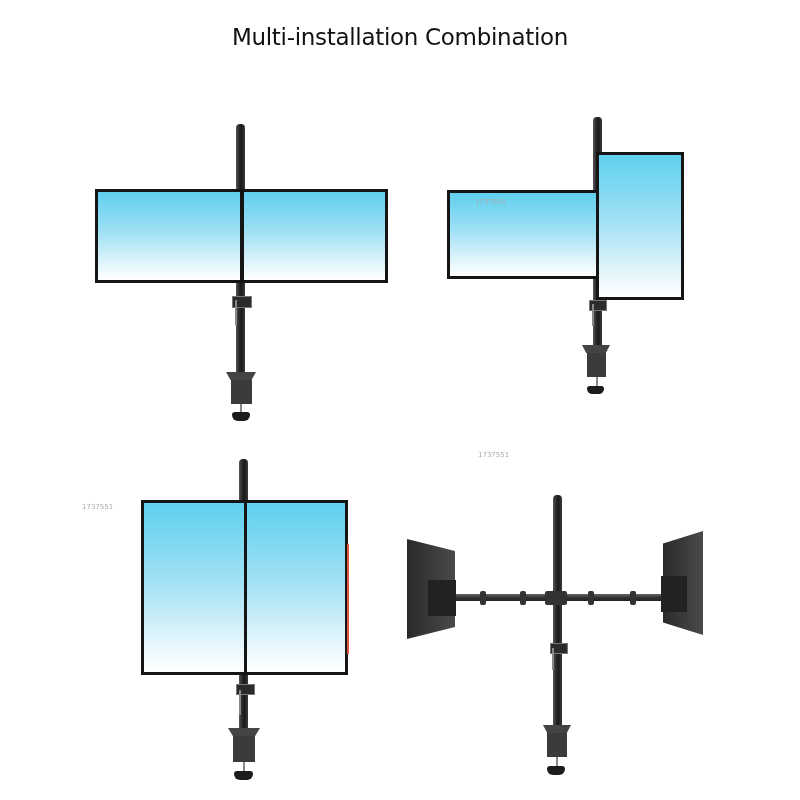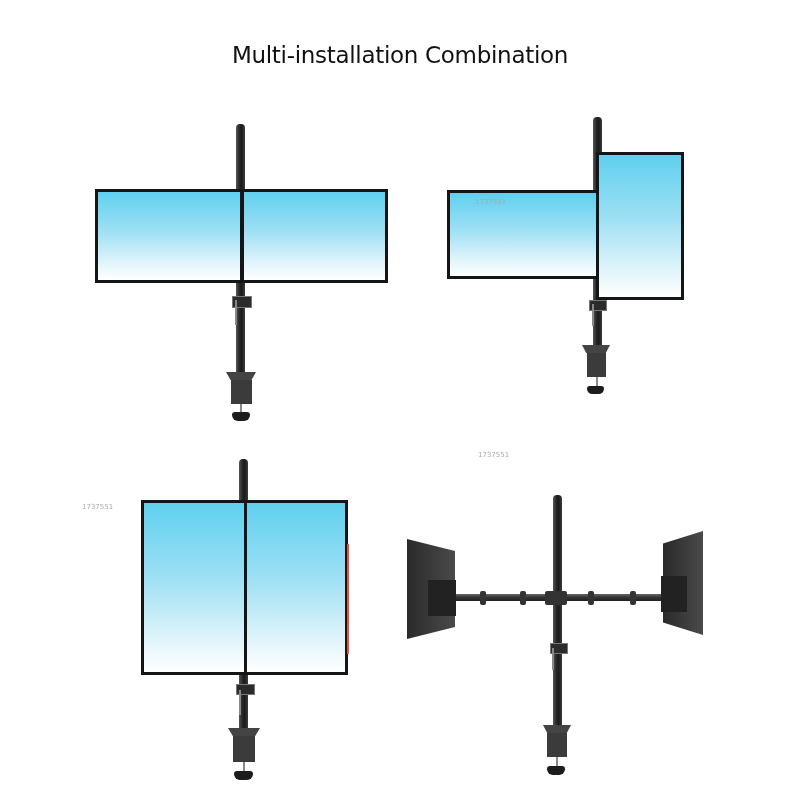--- a/index.html
+++ b/index.html
@@ -1,17 +1,17 @@
 <!DOCTYPE html>
 <html><head>
 <meta charset="utf-8">
 <style>
   html, body { margin: 0; padding: 0; background: #ffffff; }
   body { width: 800px; height: 800px; position: relative; overflow: hidden; font-family: "DejaVu Sans", sans-serif; }
-  .title { position: absolute; left: 0; top: 24px; width: 800px; text-align: center; font-size: 23px; color: #111; letter-spacing: -0.3px; font-family: "DejaVu Sans", sans-serif; margin-top: 18px; }
+  .title { position: absolute; left: 0; top: 24px; width: 800px; text-align: center; font-size: 23px; color: #111; letter-spacing: -0.3px; font-family: "DejaVu Sans", sans-serif; }
   .pole { position: absolute; width: 9px; background: linear-gradient(90deg, #555 0%, #2a2a2a 35%, #1a1a1a 60%, #3a3a3a 100%); border-radius: 4px 4px 0 0; }
   .monitor { position: absolute; box-sizing: border-box; border: 3px solid #151515; background: linear-gradient(180deg, #5fd0ee 0%, #9fe0f4 45%, #dff4fb 80%, #ffffff 100%); }
   .plate { position: absolute; background: #3b3b3b; }
   .plate-top { position: absolute; height: 8px; background: #444; clip-path: polygon(0 0, 100% 0, 85% 100%, 15% 100%); }
   .knob { position: absolute; background: #1c1c1c; border-radius: 3px 3px 6px 6px; }
   .screw { position: absolute; width: 2px; background: #888; }
   .clip { position: absolute; background: #2b2b2b; border: 1px solid #777; }
   .wm { position: absolute; font-size: 7px; color: #a9a9a9; font-family: "DejaVu Sans", sans-serif; }
   .arm { position: absolute; height: 7px; background: linear-gradient(180deg, #666 0%, #333 50%, #222 100%); }
   .joint { position: absolute; width: 6px; height: 14px; background: #333; border-radius: 2px; }

